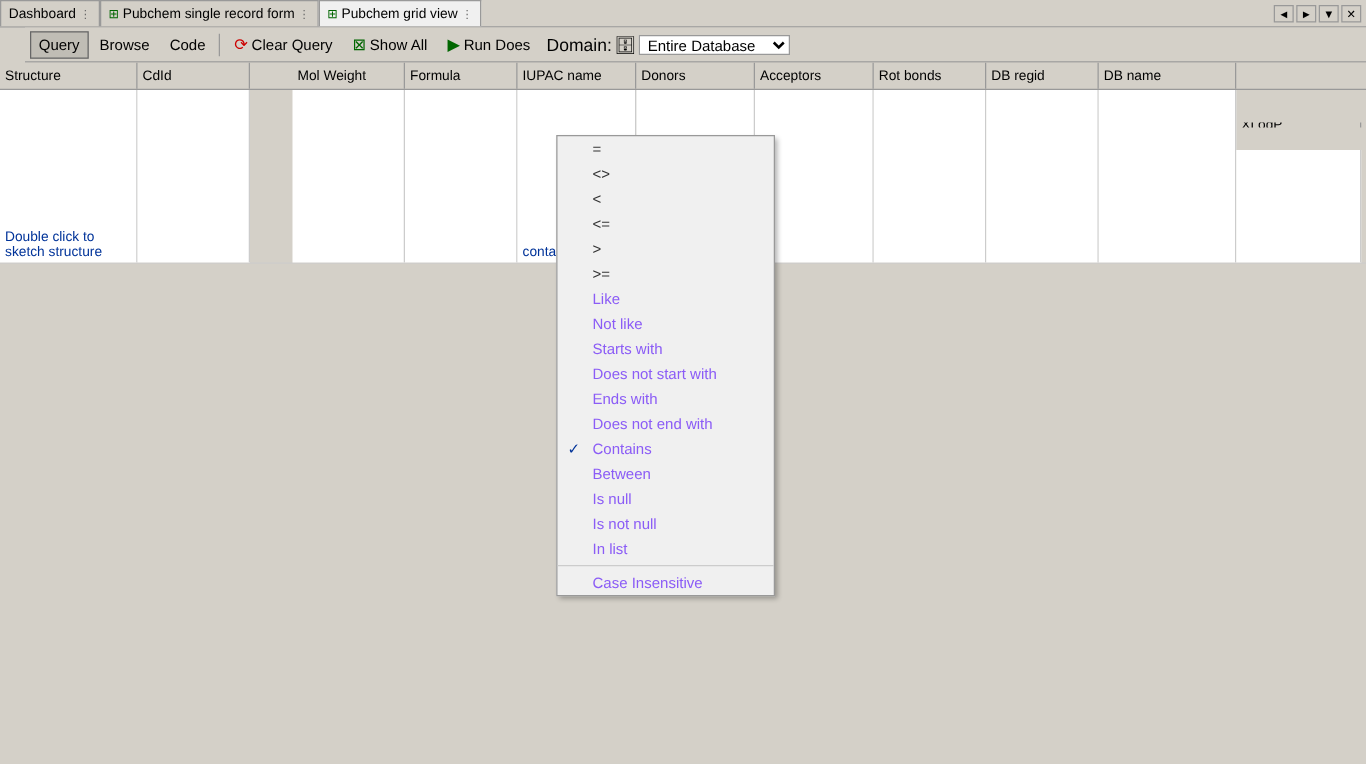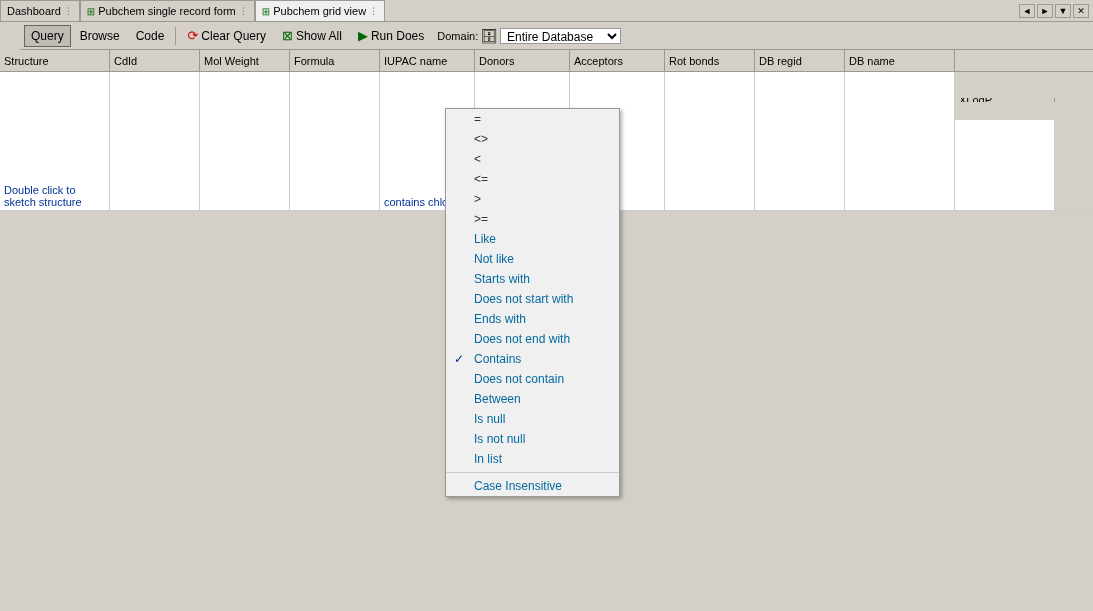--- a/index.html
+++ b/index.html
@@ -85,21 +85,21 @@
       border: 1px solid #666;
       background: #c0bdb5;
     }
     .toolbar-separator {
       width: 1px;
       height: 18px;
       background: #999;
       margin: 0 2px;
     }
     .domain-label {
-      font-size: 11px;
+      font-size: 14px;
       margin-left: 4px;
       text-align: center;
     }
     .domain-select {
       display: flex;
       align-items: center;
       gap: 2px;
     }
     .domain-select select {
       height: 16px;
@@ -160,21 +160,21 @@
       border: none;
       outline: none;
       font-size: 11px;
       color: #003399;
       background: transparent;
     }
 
     
     .col-structure { width: 110px; min-width: 110px; }
     .col-cdid { width: 90px; min-width: 90px; }
-    .col-molweight { width: 90px; min-width: 90px; }
+    .col-molweight { width: 90px; min-width: 90px; margin-left: 34px; }
     .col-formula { width: 90px; min-width: 90px; }
     .col-iupac { width: 95px; min-width: 95px; }
     .col-donors { width: 95px; min-width: 95px; }
     .col-acceptors { width: 95px; min-width: 95px; }
     .col-rotbonds { width: 90px; min-width: 90px; }
     .col-dbregid { width: 90px; min-width: 90px; }
     .col-dbname { width: 110px; min-width: 110px; }
     .col-xlogp { width: 100px; min-width: 100px; margin-top: 48px; }
 
     .structure-text {
@@ -203,21 +203,21 @@
     .dropdown-menu {
       background: #f0f0f0;
       border: 1px solid #999;
       box-shadow: 2px 2px 4px rgba(0,0,0,0.3);
       min-width: 175px;
     }
     .dropdown-item {
       padding: 3px 20px 3px 28px;
       font-size: 12px;
       cursor: pointer;
-      color: #0369a1;
+      color: #8b5cf6;
       position: relative;
     }
     .dropdown-item.checked::before {
       content: '✓';
       position: absolute;
       left: 8px;
       color: #003399;
     }
     .dropdown-separator {
       height: 1px;
@@ -356,21 +356,20 @@
     <div class="dropdown-item plain">&lt;=</div>
     <div class="dropdown-item plain">&gt;</div>
     <div class="dropdown-item plain">&gt;=</div>
     <div class="dropdown-item">Like</div>
     <div class="dropdown-item">Not like</div>
     <div class="dropdown-item">Starts with</div>
     <div class="dropdown-item">Does not start with</div>
     <div class="dropdown-item">Ends with</div>
     <div class="dropdown-item">Does not end with</div>
     <div class="dropdown-item checked">Contains</div>
-    <div class="dropdown-item">Does not contain</div>
     <div class="dropdown-item">Between</div>
     <div class="dropdown-item">Is null</div>
     <div class="dropdown-item">Is not null</div>
     <div class="dropdown-item">In list</div>
     <div class="dropdown-separator"></div>
     <div class="dropdown-item">Case Insensitive</div>
   </div>
 </div>
 
 </body></html>

